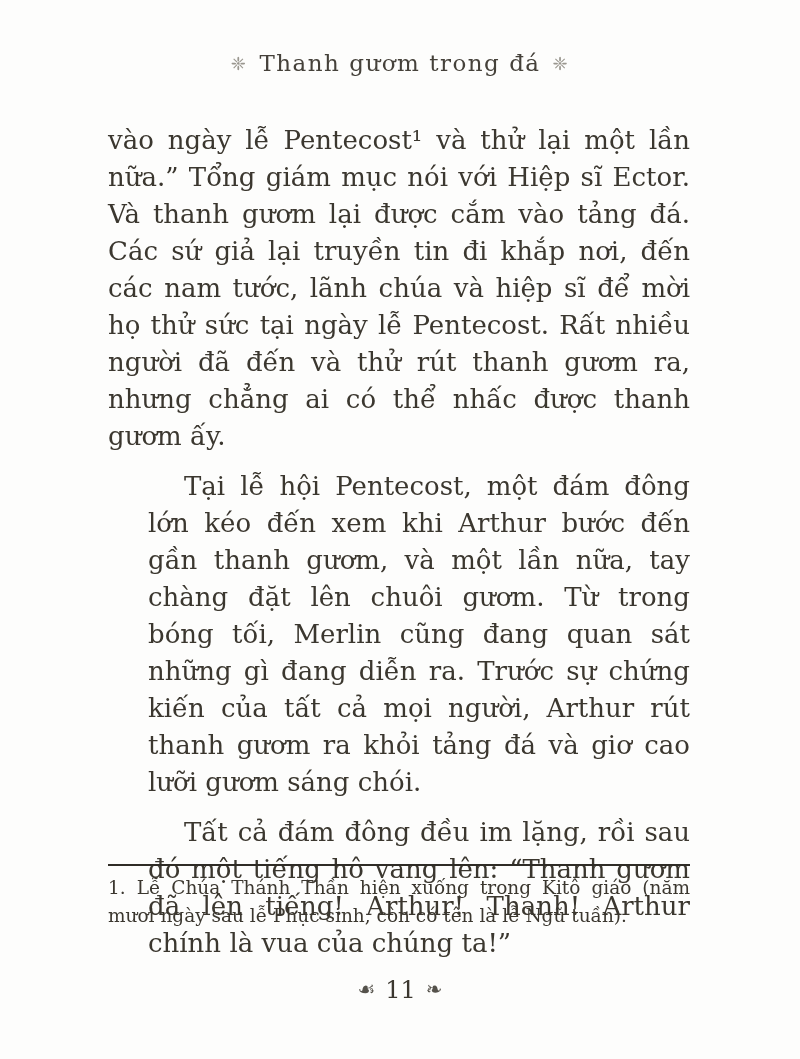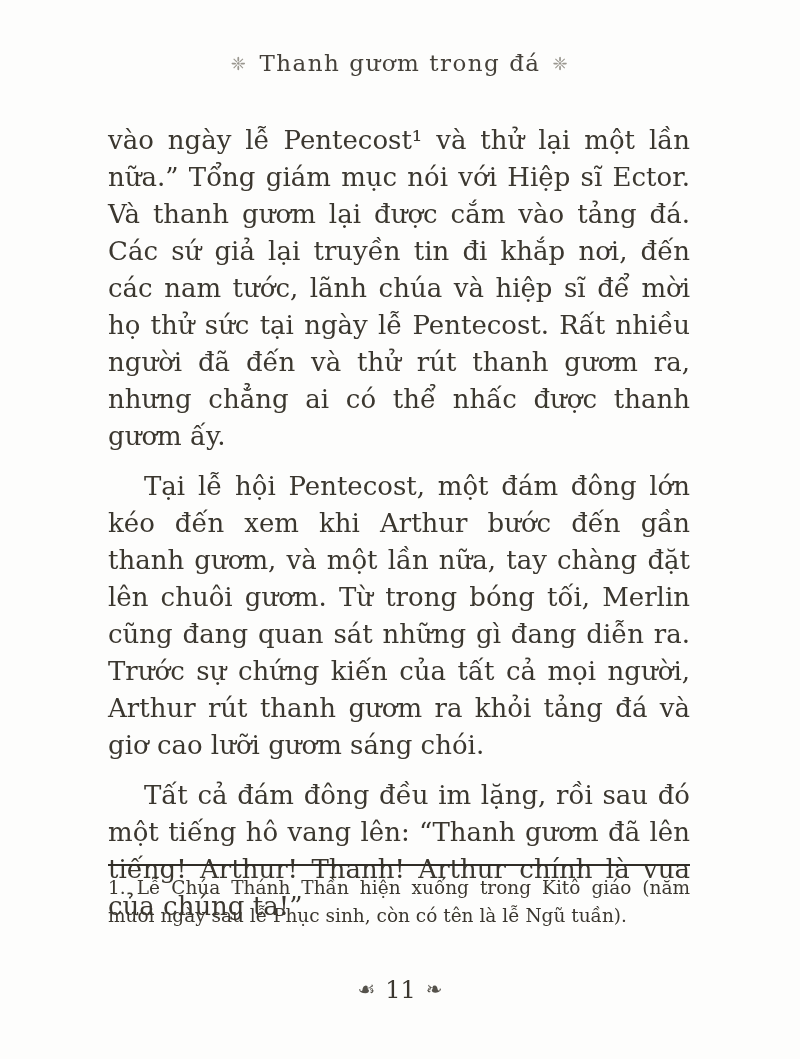--- a/index.html
+++ b/index.html
@@ -38,21 +38,21 @@
     position: absolute;
     top: 122px;
     left: 108px;
     width: 582px;
     font-size: 26px;
     line-height: 37px;
     text-align: justify;
     color: #3b372f;
   }
   .body-col p { margin: 0 0 13px 0; }
-  .body-col p.indent { text-indent: 36px; }
+  .body-col p.indent { text-indent: 36px; margin-left: 40px; }
 
   
   .footnote {
     position: absolute;
     top: 864px;
     left: 108px;
     width: 582px;
   }
   .footnote-rule {
     border: none;

